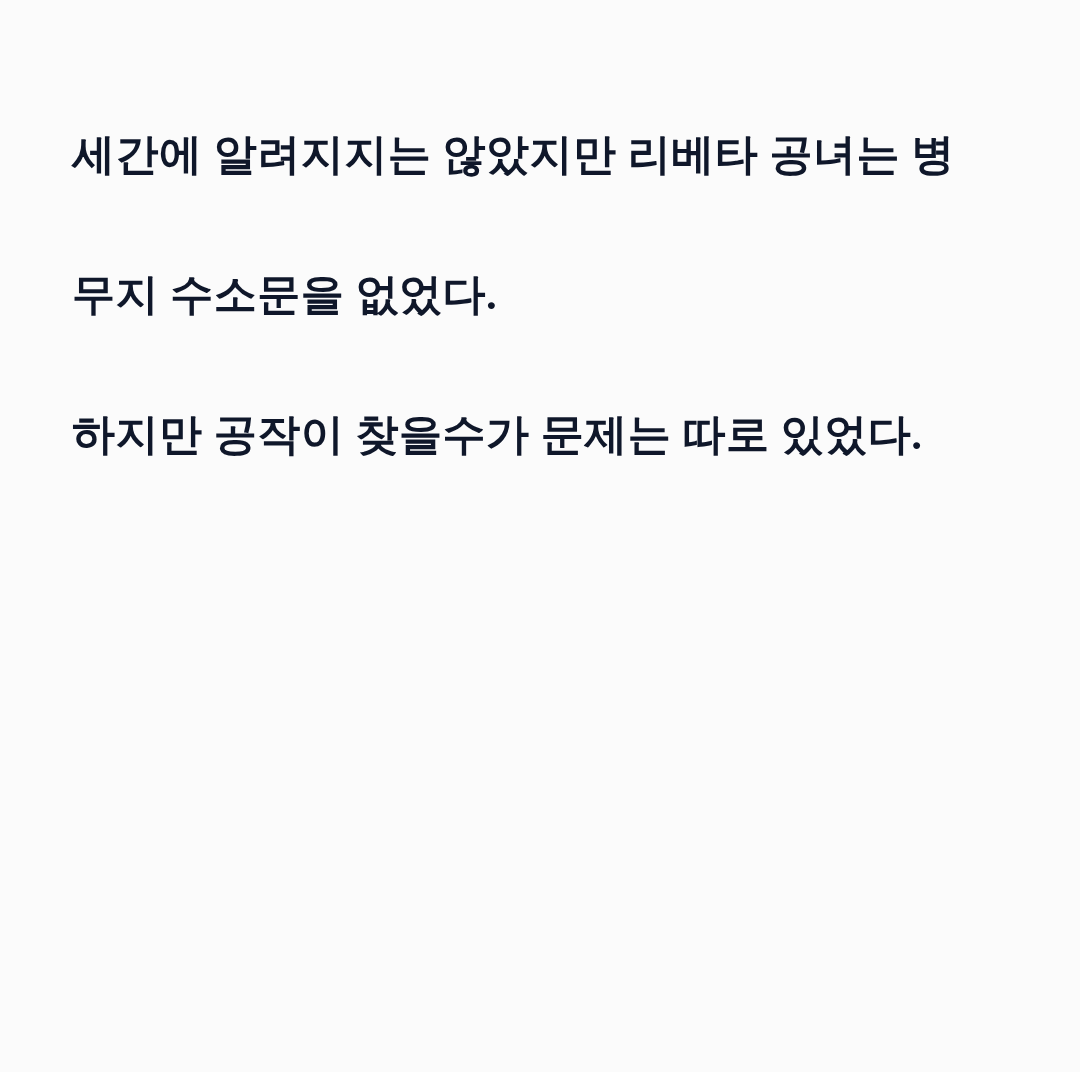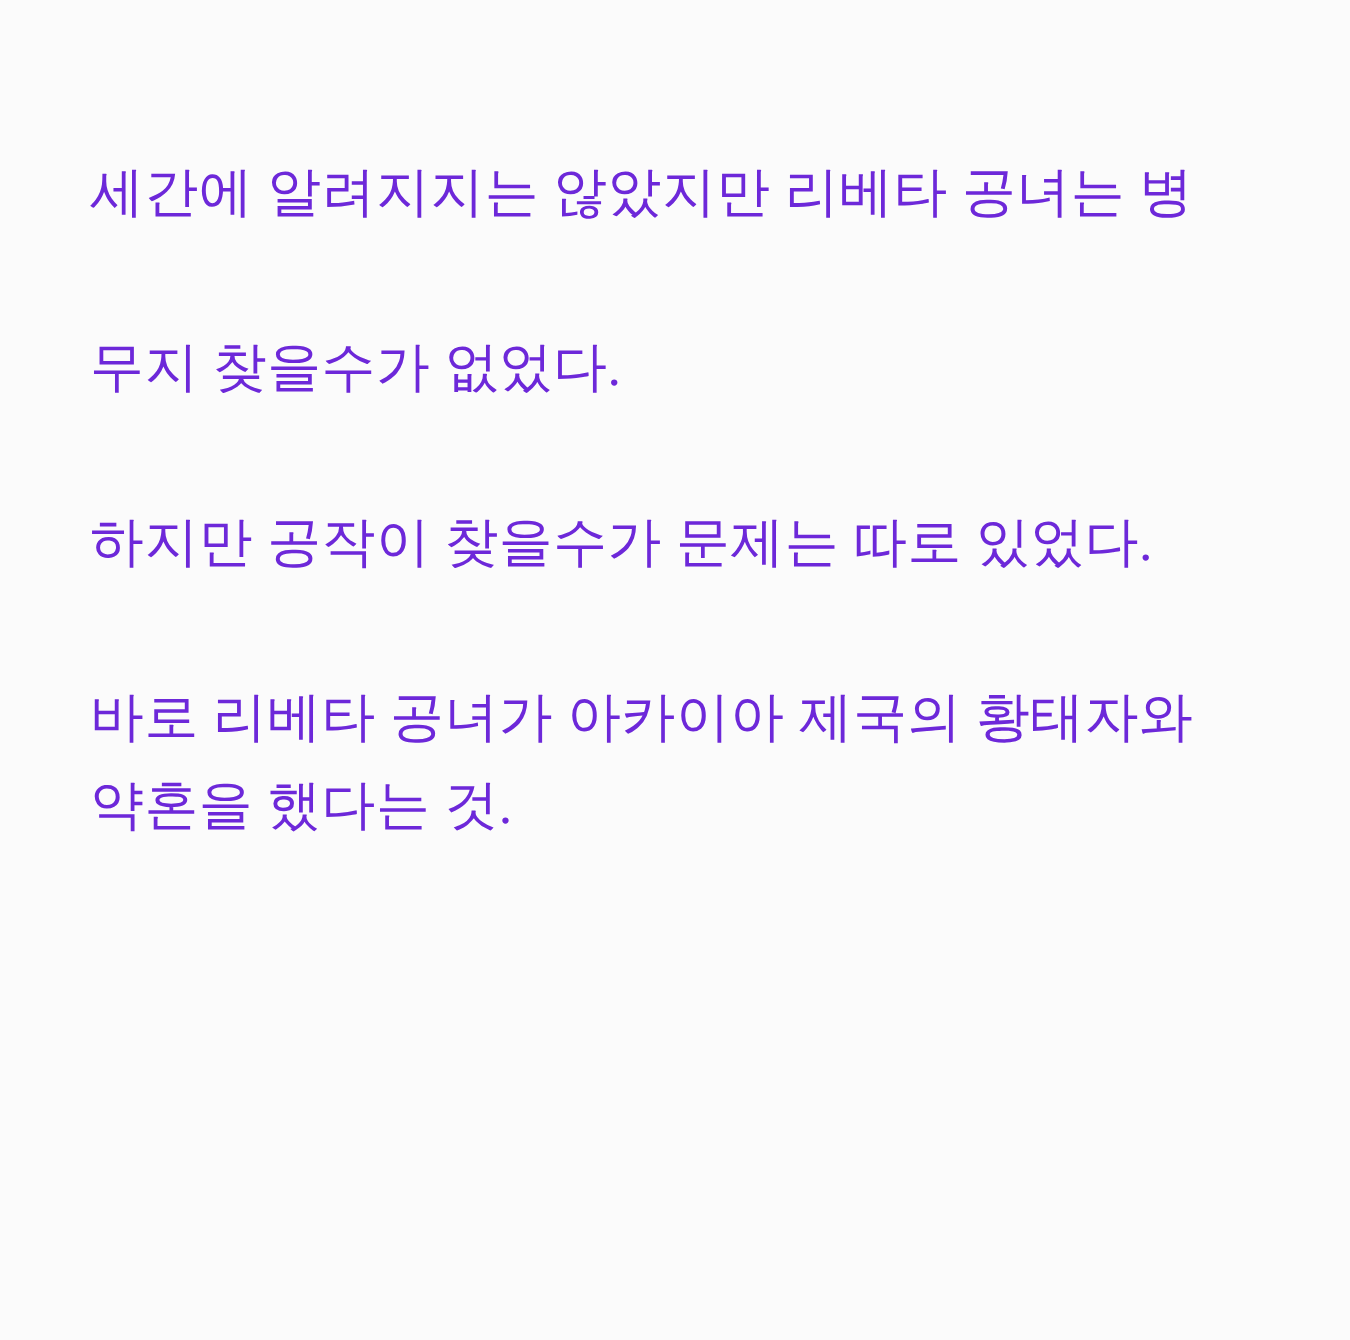--- a/index.html
+++ b/index.html
@@ -18,42 +18,38 @@
     width: 1080px;
     height: 1072px;
     padding: 120px 70px 0 72px;
   }
   .para {
     margin: 0 0 70px 0;
   }
   .line {
     font-size: 43px;
     line-height: 70px;
-    color: #6d28d9;
+    color: #0f172a;
     letter-spacing: 0.5px;
     white-space: nowrap;
-    font-weight: 400;
+    font-weight: 700;
   }
 </style>
 </head>
 <body>
 
 <main class="reader-page">
 
   <div class="para">
     <div class="line">세간에 알려지지는 않았지만 리베타 공녀는 병</div>
   </div>
 
 
   <div class="para">
-    <div class="line">무지 찾을수가 없었다.</div>
+    <div class="line">무지 수소문을 없었다.</div>
   </div>
 
   <div class="para">
     <div class="line">하지만 공작이 찾을수가 문제는 따로 있었다.</div>
   </div>
 
-  <div class="para">
-    <div class="line">바로 리베타 공녀가 아카이아 제국의 황태자와</div>
-    <div class="line">약혼을 했다는 것.</div>
-  </div>
 
 </main>
 
 </body></html>

